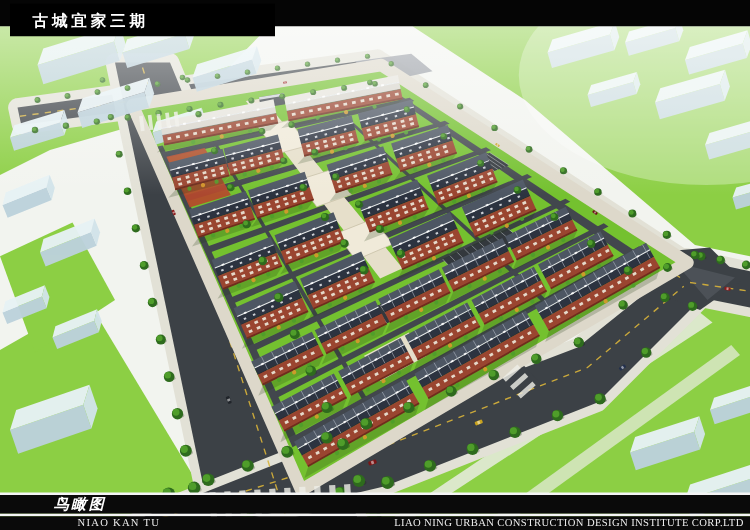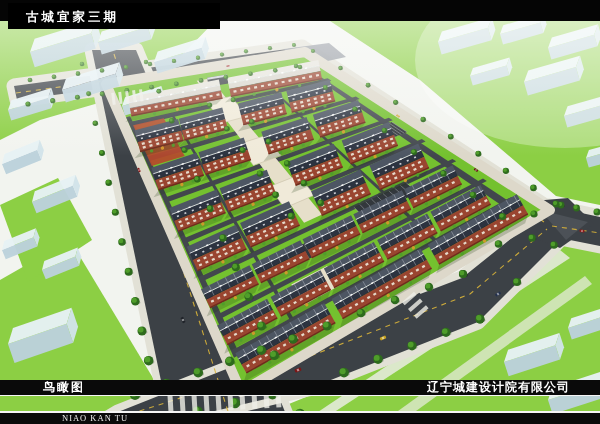--- a/index.html
+++ b/index.html
@@ -4,22 +4,22 @@
 <style>
   html,body{margin:0;padding:0;background:#888;}
   .page{position:relative;width:600px;height:424px;background:#c4b5fd;overflow:hidden;
         font-family:"DejaVu Sans","Liberation Sans",sans-serif;}
   .page svg{position:absolute;left:0;top:0;}
   .top-band{position:absolute;left:0;top:0;width:600px;height:21px;background:#050505;z-index:5;}
   .title-box{position:absolute;left:8px;top:3px;width:212px;height:26px;background:#000;z-index:6;
              color:#fff;font-size:12.5px;font-weight:bold;letter-spacing:3px;
              line-height:27px;padding-left:18px;box-sizing:border-box;}
   .sep1{position:absolute;left:0;bottom:28px;width:600px;height:2px;background:#f5f5f5;z-index:5;}
-  .bar-cn{position:absolute;left:0;bottom:29px;width:600px;height:15px;background:#0a0a0a;z-index:5;
-          color:#fff;font-weight:bold;font-size:12px;line-height:15px;}
+  .bar-cn{position:absolute;left:0;bottom:13px;width:600px;height:15px;background:#0a0a0a;z-index:5;
+          color:#fff;font-weight:bold;font-size:12px;line-height:15px;font-style:italic;}
   .bar-cn .l{position:absolute;left:43px;letter-spacing:2px;}
   .bar-cn .r{position:absolute;right:30px;letter-spacing:1px;}
   .sep2{position:absolute;left:0;bottom:11.5px;width:600px;height:1.5px;background:#f5f5f5;z-index:5;}
   .bar-en{position:absolute;left:0;bottom:0;width:600px;height:11.5px;background:#0a0a0a;z-index:5;
           color:#eee;font-family:Liberation Serif, serif;font-size:8.5px;line-height:11px;}
   .bar-en .l{position:absolute;left:62px;letter-spacing:1px;}
   .bar-en .r{position:absolute;right:5px;letter-spacing:0.3px;}
 </style>
 </head>
 <body>
@@ -1645,19 +1645,19 @@
     </svg>
 
   <div class="top-band"></div>
   <div class="title-box">
     <span>古城宜家三期</span>
   </div>
 
   <div class="sep1"></div>
   <div class="bar-cn">
     <span class="l">鸟瞰图</span>
-    <span class="r">辽宁城建设计院有限公司</span>
   </div>
   <div class="sep2"></div>
   <div class="bar-en">
     <span class="l">NIAO KAN TU</span>
+    <span class="r">LIAO NING URBAN CONSTRUCTION DESIGN INSTITUTE CORP.LTD</span>
   </div>
 </div>
 
 </body></html>

